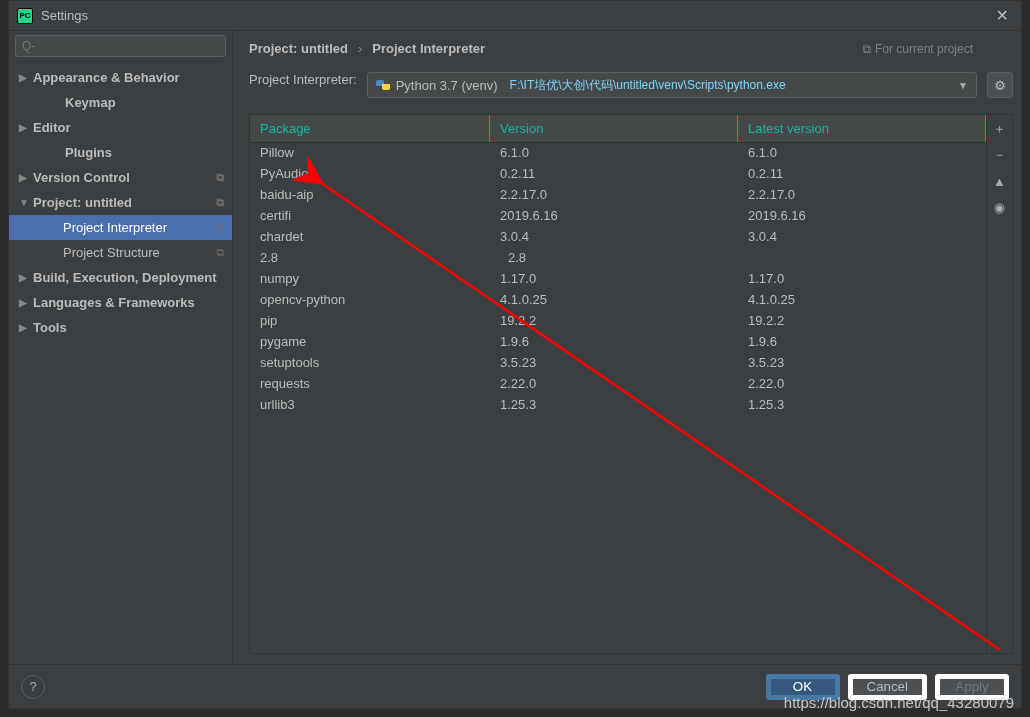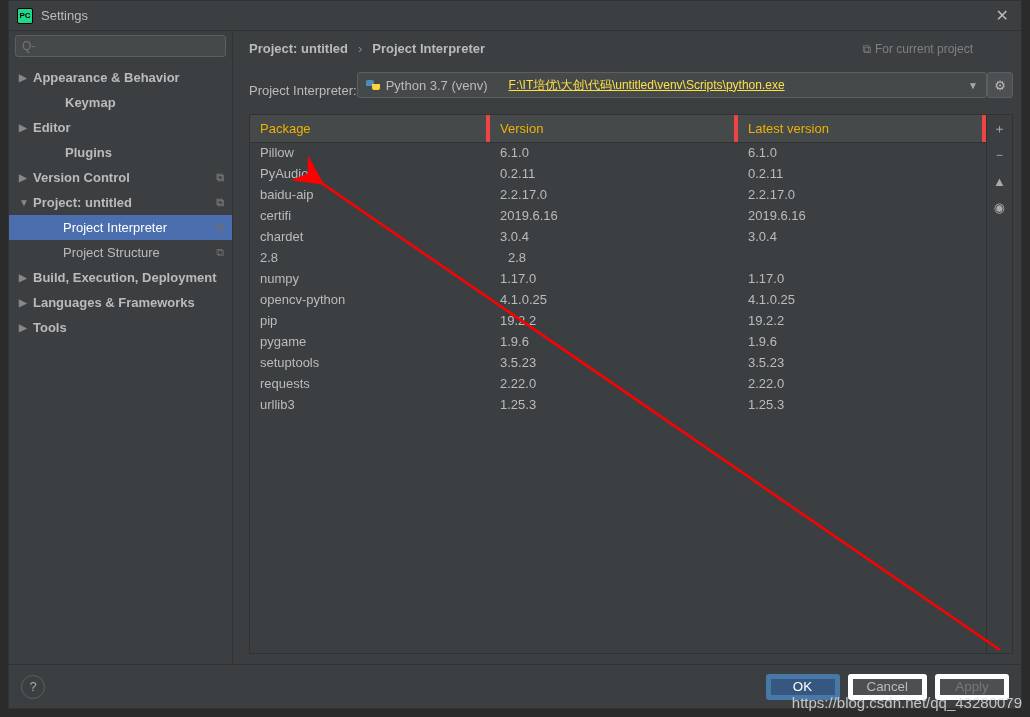--- a/index.html
+++ b/index.html
@@ -94,21 +94,21 @@
   display: flex;
   align-items: center;
   gap: 10px;
   color: #bbbbbb;
   margin-bottom: 16px;
 }
 .breadcrumb .bc1 { font-weight: bold; }
 .breadcrumb .sep { color: #888; }
 .breadcrumb .bc2 { font-weight: bold; }
 .hint { color: #808080; font-size: 12px; display: inline-flex; align-items: center; gap: 4px; margin-left: auto; margin-right: 40px;}
-.interp-row { display: flex; align-items: flex-end; margin-bottom: 16px; }
+.interp-row { display: flex; align-items: flex-start; gap: 10px; margin-bottom: 16px; }
 .interp-label { color: #bbbbbb; }
 .interp-select {
   flex: 1;
   background: #45494a;
   border: 1px solid #5e6060;
   border-radius: 3px;
   height: 26px;
   display: flex;
   align-items: center;
   padding: 0 8px;
@@ -121,42 +121,42 @@
   position: relative;
 }
 .py-icon::before {
   content: ""; position: absolute; left: 0; top: 2px;
   width: 8px; height: 6px; background: #4B8BBE; border-radius: 2px 2px 0 0;
 }
 .py-icon::after {
   content: ""; position: absolute; right: 0; bottom: 2px;
   width: 8px; height: 6px; background: #FFD43B; border-radius: 0 0 2px 2px;
 }
-.interp-path { color: #fde047; margin-left: 21px; font-size: 12px; text-decoration: underline;}
+.interp-path { color: #7dd3fc; margin-left: 12px; font-size: 12px;}
 .select-chevron { margin-left: auto; color: #aaa; font-size: 10px; }
 .gear-btn {
   width: 26px; height: 26px;
   background: #4c5052;
   border: 1px solid #5e6060;
   border-radius: 3px;
   display: flex; align-items: center; justify-content: center;
   color: #bbb; cursor: pointer;
 }
 .table-wrap { flex: 1; display: flex; border: 1px solid #323232; min-height: 0;}
 .table-body { flex: 1; display: flex; flex-direction: column; min-height: 0;}
 .thead {
   display: flex;
   background: #45494a;
   border-bottom: 1px solid #323232;
   height: 28px;
 }
 .th {
   padding: 6px 10px;
-  color: #eab308;
-  border-right: 4px solid #ef4444;
+  color: #14b8a6;
+  border-right: 1px solid #ef4444;
 }
 .col1 { width: 240px; }
 .col2 { width: 248px; }
 .col3 { flex: 1; }
 .tbody { flex: 1; overflow: auto; }
 .tr { display: flex; height: 21px; align-items: flex-start; color: #bbbbbb; }
 .tr:nth-child(odd){ background: #3c3f41; }
 .tr:nth-child(even){ background: #3c3f41; }
 .td { padding: 2px 10px; overflow: hidden; white-space: nowrap; }
 .upg { color: #6897bb; }
@@ -194,21 +194,21 @@
   background: #4c5052;
   color: #bbbbbb;
   border-radius: 3px;
   cursor: pointer;
   padding: 0 14px;
 }
 .btn.primary { background: #365880; border-color: #4878a8; color: #fff; }
 .btn.disabled { color: #777; cursor: default; }
 .watermark {
   position: absolute;
-  right: 8px; bottom: 6px;
+  right: 16px; bottom: 6px;
   color: #dcdcdc;
   font-size: 15px;
   opacity: 0.85;
   pointer-events: none;
 }
 .annotation-arrow {
   position: absolute;
   left: 0; top: 0;
   width: 1030px; height: 717px;
   pointer-events: none;

